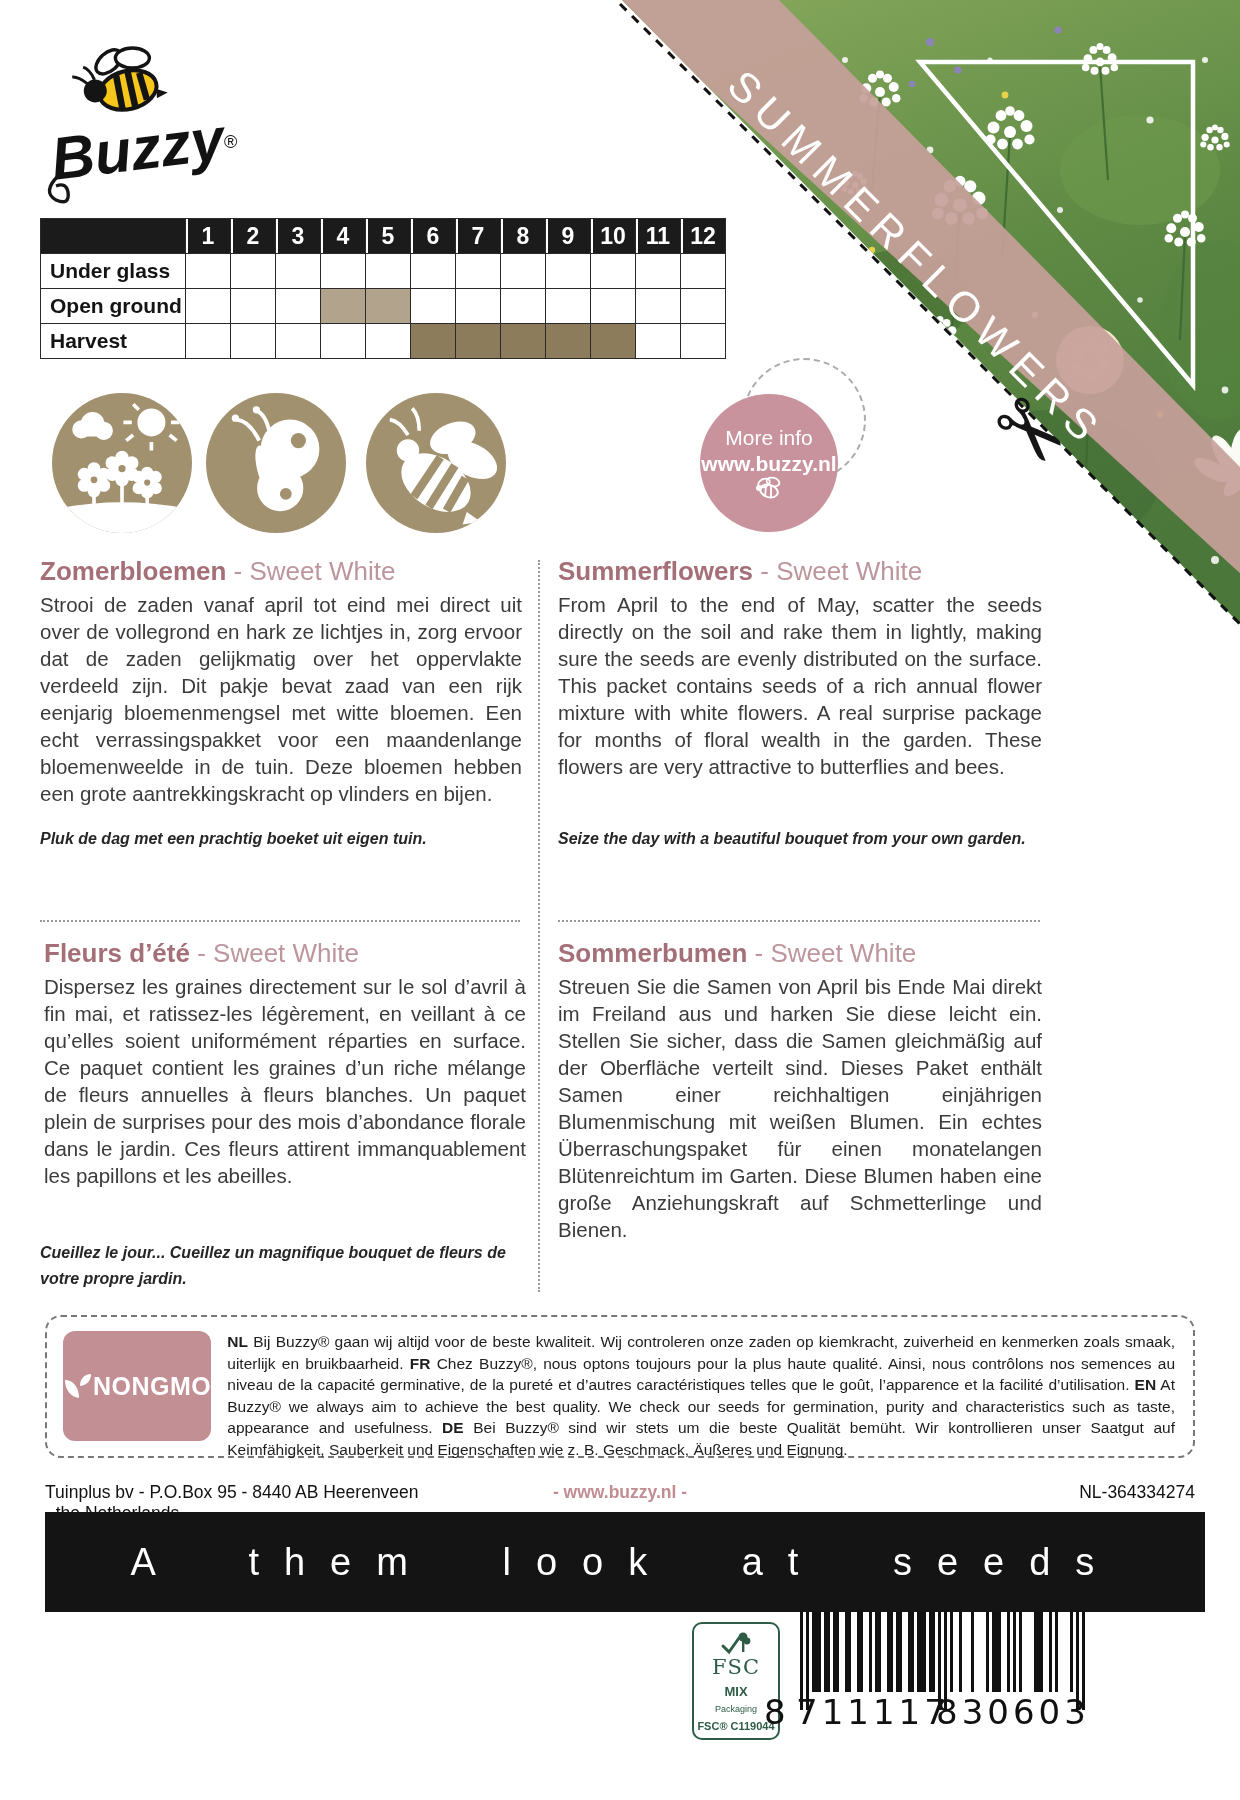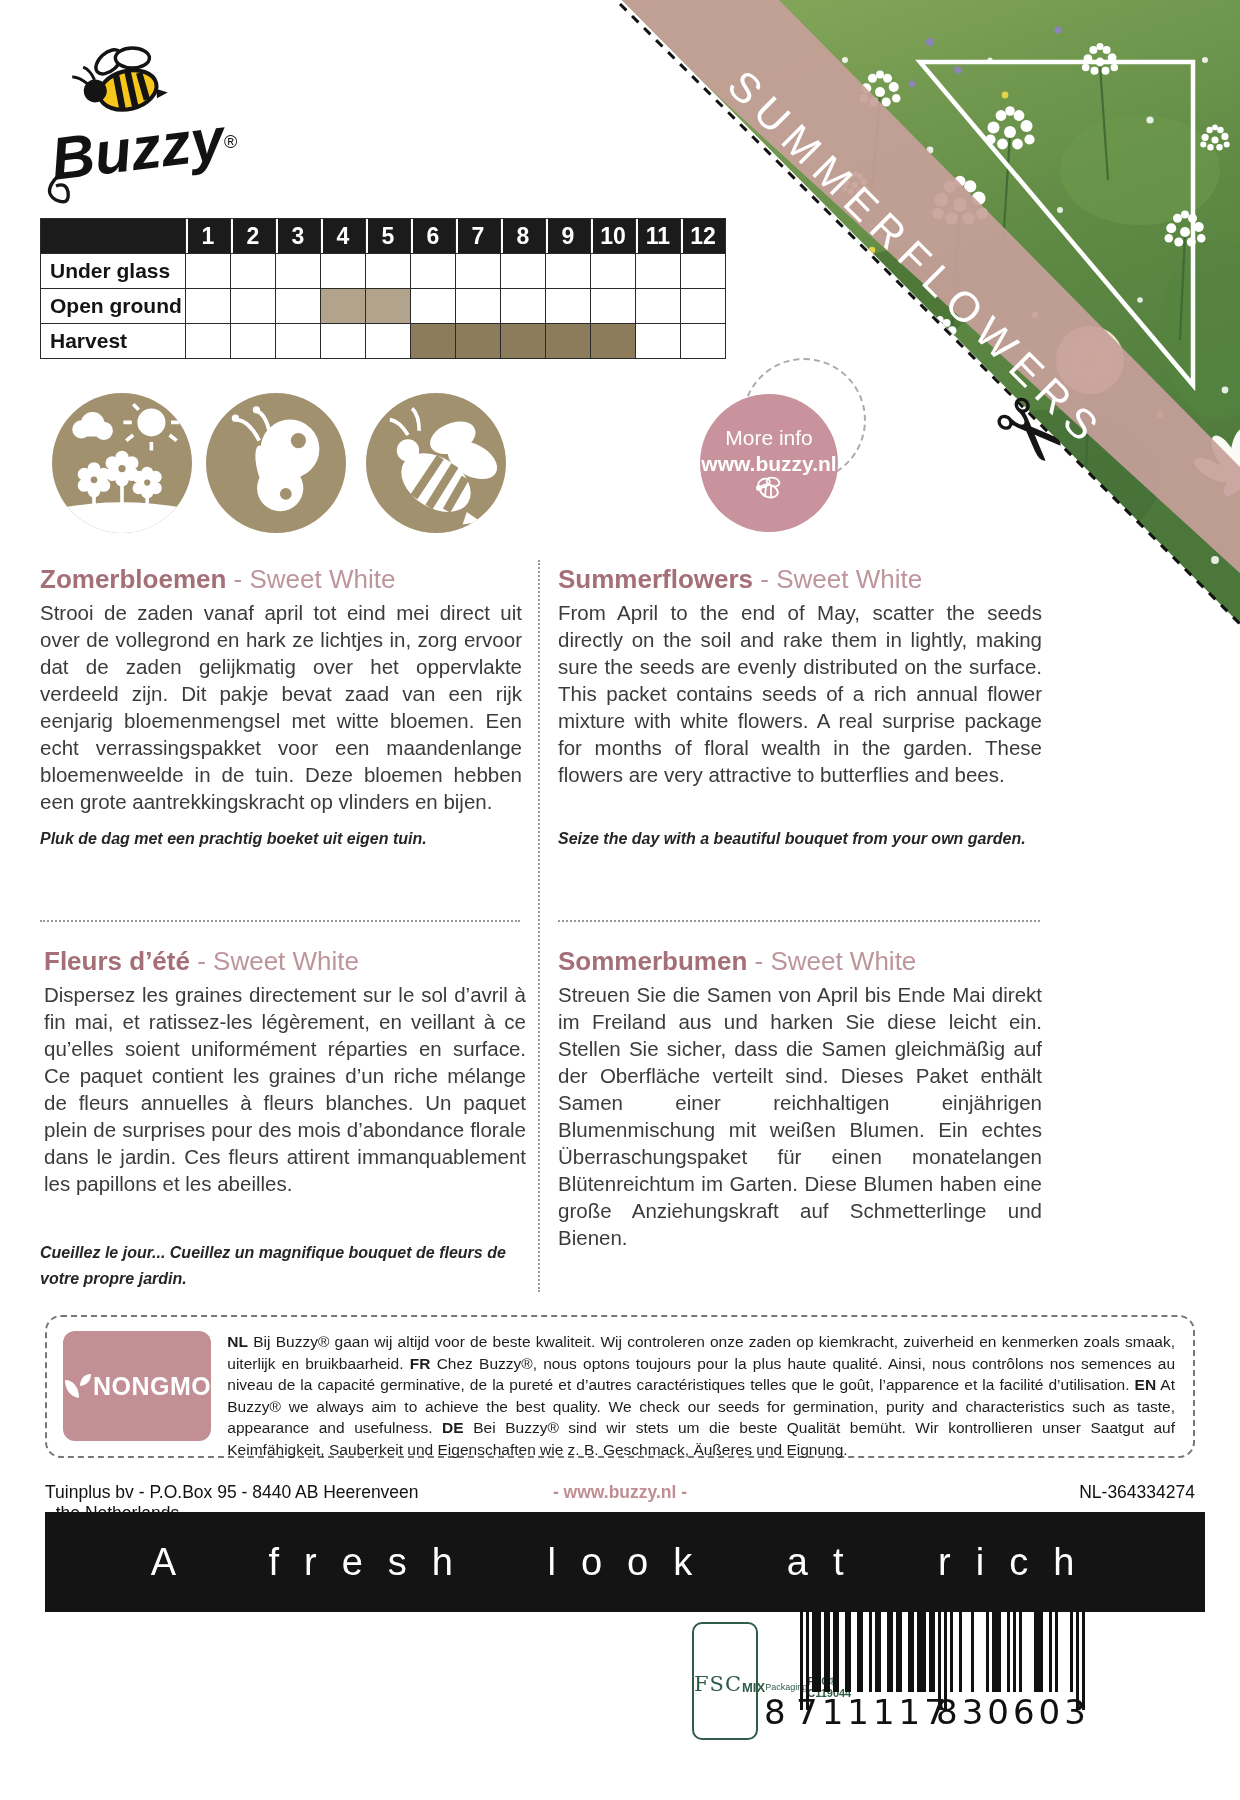--- a/index.html
+++ b/index.html
@@ -29,21 +29,21 @@
                background:var(--tan);overflow:hidden;}
   #more-info-circle{position:absolute;left:700px;top:394px;width:138px;height:138px;border-radius:50%;
                background:var(--accent_pink);z-index:2;display:flex;flex-direction:column;
                align-items:center;justify-content:center;color:#fff;text-align:center;}
   #more-info-circle .mi1{font-size:21px;}
   #more-info-circle .mi2{font-size:21px;font-weight:bold;margin-top:2px;}
   #dashed-circle{position:absolute;left:742px;top:358px;width:124px;height:124px;border-radius:50%;
                border:2px dashed #ababab;z-index:1;}
   
   .lang-block{position:absolute;width:482px;}
-  .lang-head{font-size:26px;line-height:30px;margin-top:8px;}
+  .lang-head{font-size:26px;line-height:30px;}
   .lang-head .t1{font-weight:bold;color:var(--heading_pink);}
   .lang-head .t2{color:var(--subtitle_pink);}
   .lang-body{margin-top:5px;font-size:20.5px;line-height:27px;text-align:justify;color:var(--body_ink);}
   .tagline{position:absolute;width:484px;font-size:16px;line-height:26px;font-weight:bold;font-style:italic;color:#262626;}
   .h-divider{position:absolute;height:0;border-top:2px dotted #999;}
   #v-divider{position:absolute;left:538px;top:560px;height:732px;width:0;border-left:2px dotted #999;}
   
   #quality-box{position:absolute;left:45px;top:1315px;width:1150px;height:143px;border:2px dashed #777;
                border-radius:16px;padding:14px 18px 10px 16px;display:flex;gap:16px;}
   #nongmo-badge{flex:0 0 80px;height:110px;background:#c28f94;border-radius:12px;color:#fff;
@@ -53,22 +53,22 @@
   #quality-text b{font-weight:bold;}
   
   #footer-row{position:absolute;left:45px;top:1482px;width:1150px;display:flex;align-items:baseline;font-size:17.5px;color:#111;}
   #footer-row .addr{flex:1;}
   #footer-row .site{flex:1;text-align:center;color:#c08d92;font-weight:bold;}
   #footer-row .code{flex:1;text-align:right;}
   #banner{position:absolute;left:45px;top:1512px;width:1160px;height:100px;background:var(--banner_bg);
           color:#fff;display:flex;align-items:center;justify-content:center;
           font-size:38px;letter-spacing:25px;word-spacing:34px;font-weight:400;}
   
-  #fsc-box{position:absolute;left:692px;top:1622px;width:66px;height:118px;border:2px solid var(--fsc_green);
-           border-radius:10px;background:#fff;display:flex;flex-direction:row;align-items:center;
+  #fsc-box{position:absolute;left:692px;top:1622px;width:88px;height:118px;border:2px solid var(--fsc_green);
+           border-radius:10px;background:#fff;display:flex;flex-direction:column;align-items:center;
            padding-top:6px;color:var(--fsc_green);}
   #fsc-box .fsc-name{font-family:"DejaVu Serif",serif;font-size:21px;line-height:22px;letter-spacing:1px;}
   #fsc-box .fsc-mix{font-size:13px;font-weight:bold;margin-top:6px;}
   #fsc-box .fsc-pack{font-size:9px;margin-top:5px;}
   #fsc-box .fsc-lic{font-size:11px;font-weight:bold;margin-top:6px;}
   #barcode{position:absolute;left:800px;top:1612px;width:290px;height:98px;}
   #barcode-digits{position:absolute;left:764px;top:1692px;width:330px;display:flex;align-items:baseline;
            font-size:34px;color:#111;font-family:"DejaVu Sans",sans-serif;}
   #barcode-digits .d0{width:32px;}
   #barcode-digits .d1{width:128px;text-align:center;letter-spacing:4px;}
@@ -405,21 +405,21 @@
     </p>
   </div>
 
   <div id="footer-row">
     <span class="addr">Tuinplus bv - P.O.Box 95 - 8440 AB Heerenveen - the Netherlands</span>
     <span class="site">- www.buzzy.nl -</span>
     <span class="code">NL-364334274</span>
   </div>
 
   <div id="banner">
-    <span>A fresh look at rich</span>
+    <span>A them look at seeds</span>
   </div>
 
   <div id="fsc-box">
     <svg width="34" height="26" viewBox="0 0 34 26">
       <path d="M4,16 L10,22 L20,8" fill="none" stroke="var(--fsc_green)" stroke-width="3" stroke-linecap="round"></path>
       <circle cx="24" cy="7" r="4.5" fill="var(--fsc_green)"></circle>
       <circle cx="28" cy="11" r="3.4" fill="var(--fsc_green)"></circle>
       <rect x="23" y="10" width="2.4" height="12" fill="var(--fsc_green)"></rect>
     </svg>
     <span class="fsc-name">FSC</span>

